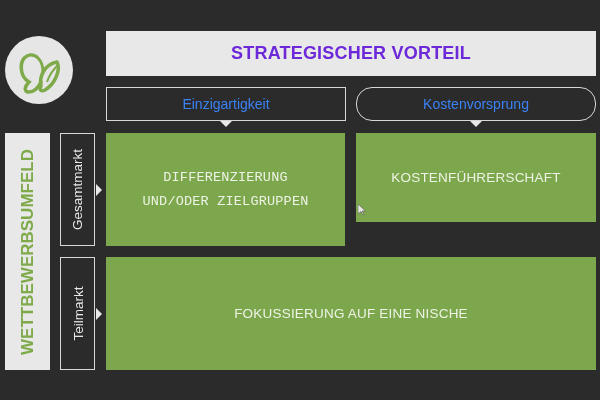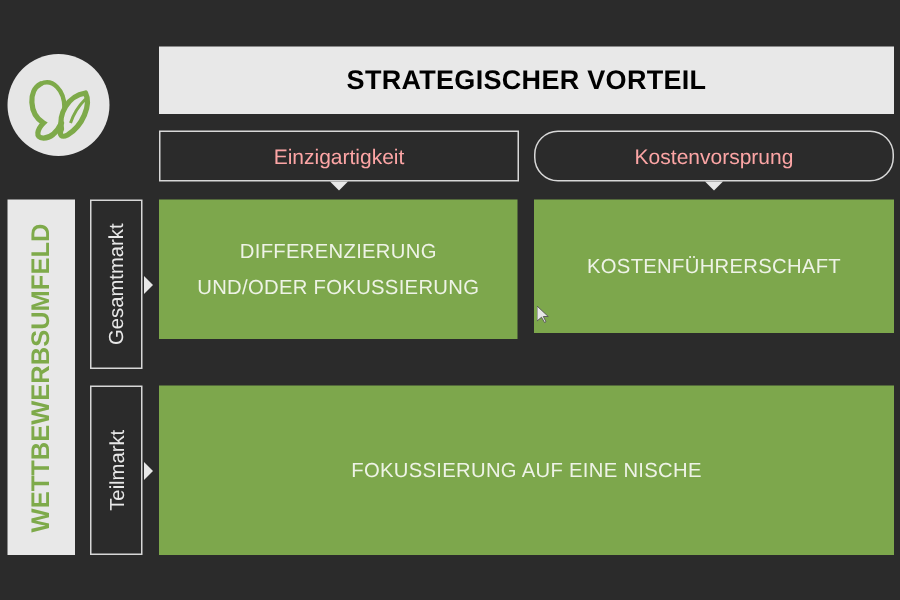--- a/index.html
+++ b/index.html
@@ -3,23 +3,23 @@
 <meta charset="utf-8">
 <style>
   html, body { margin:0; padding:0; }
   body { width:600px; height:400px; background:#2b2b2b; position:relative; overflow:hidden;
          font-family:"Liberation Sans", "DejaVu Sans", sans-serif; }
   .abs { position:absolute; box-sizing:border-box; }
   .logo { left:5px; top:36px; width:68px; height:68px; border-radius:50%; background:#e6e6e6; }
   .logo svg { width:68px; height:68px; display:block; }
   .header { left:106px; top:31px; width:490px; height:45px; background:#e8e8e8;
             display:flex; align-items:center; justify-content:center; }
-  .header span { color:#000000; font-weight:bold; font-size:18px; letter-spacing:0.2px; }
+  .header span { color:#6d28d9; font-weight:bold; font-size:18px; letter-spacing:0.2px; }
   .sub { top:87px; height:34px; border:1.5px solid #d8d8d8; background:#2b2b2b;
-         display:flex; align-items:center; justify-content:center; color:#fca5a5; font-size:14px; }
+         display:flex; align-items:center; justify-content:center; color:#3b82f6; font-size:14px; }
   .sub .arrow-down { position:absolute; bottom:-7px; left:50%; margin-left:-6px; width:0; height:0;
          border-left:6px solid transparent; border-right:6px solid transparent; border-top:6px solid #e8e8e8; }
   .green { background:#7da74c; color:#eef3e6; font-size:13.5px; display:flex; align-items:center;
            justify-content:center; text-align:center; line-height:24px; letter-spacing:0.2px; }
   .sideblock { left:5px; top:133px; width:45px; height:237px; background:#e8e8e8;
                display:flex; align-items:center; justify-content:center; }
   .vert { transform:rotate(-90deg); white-space:nowrap; }
   .sideblock .vert { color:#7eaa4a; font-weight:bold; font-size:17px; }
   .rowlabel { left:60px; width:35px; border:1.5px solid #d8d8d8; background:#2b2b2b;
               display:flex; align-items:center; justify-content:center; }
@@ -58,23 +58,23 @@
 
 <div class="abs rowlabel" style="top:133px; height:113px;">
   <span class="vert">Gesamtmarkt</span>
   <div class="arrow-right"></div>
 </div>
 <div class="abs rowlabel" style="top:257px; height:113px;">
   <span class="vert">Teilmarkt</span>
   <div class="arrow-right"></div>
 </div>
 
-<div class="abs green" style="left:106px; top:133px; width:239px; height:93px; flex-direction:column;">
+<div class="abs green" style="left:106px; top:133px; width:239px; height:113px; flex-direction:column;font-family:Liberation Mono, monospace;">
   <div>DIFFERENZIERUNG</div>
-  <div>UND/ODER FOKUSSIERUNG</div>
+  <div>UND/ODER ZIELGRUPPEN</div>
 </div>
 <div class="abs green" style="left:356px; top:133px; width:240px; height:89px;">
   <span>KOSTENFÜHRERSCHAFT</span>
 </div>
 <div class="abs green" style="left:106px; top:257px; width:490px; height:113px;">
   <span>FOKUSSIERUNG AUF EINE NISCHE</span>
 </div>
 
 <svg class="abs" style="left:358px; top:204px;" width="8" height="12" viewBox="0 0 8 12">
   <path d="M0 0 L0 10 L3 7.5 L5 11 L6 10.5 L4.2 7 L7.5 7 Z" fill="#e8e8e8" stroke="#555" stroke-width="0.6"></path>

